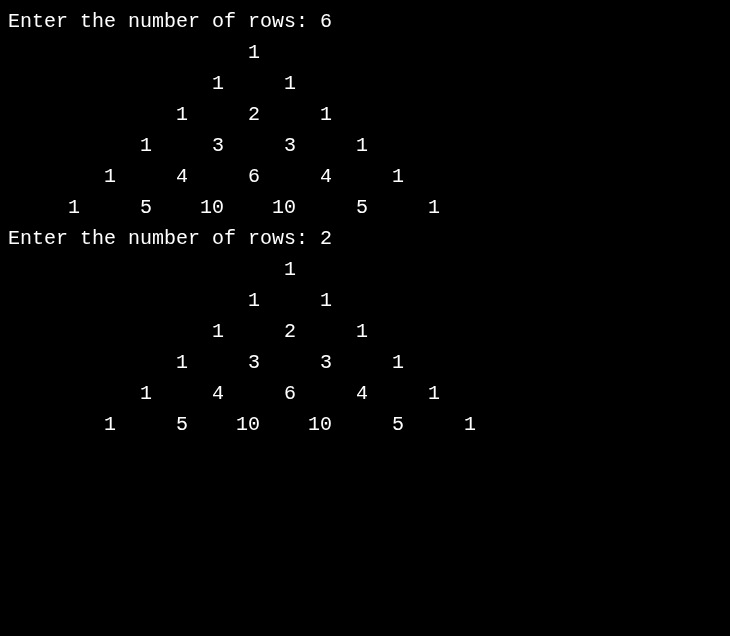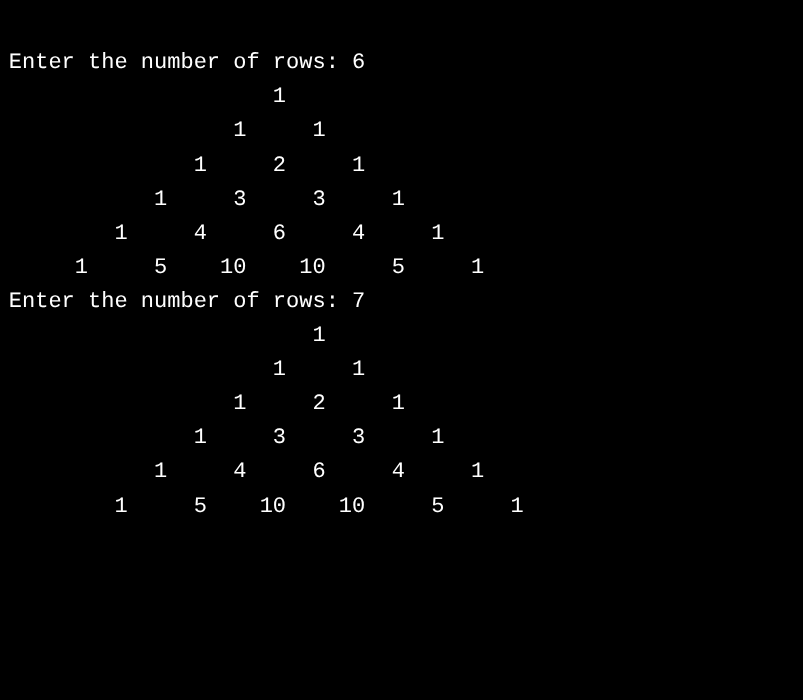--- a/index.html
+++ b/index.html
@@ -15,33 +15,32 @@
       overflow: hidden;
       font-family: 'Courier New', Courier, monospace;
       font-size: 20px;
       color: #ffffff;
       padding: 6px 8px;
     }
 
     .terminal-content {
       white-space: pre;
       line-height: 1.55;
-      margin-top: 36px;
     }
   </style>
 </head>
 <body>
 
 <div class="terminal-content"><span>Enter the number of rows: 6
 </span><span>                    1
 </span><span>                 1     1
 </span><span>              1     2     1
 </span><span>           1     3     3     1
 </span><span>        1     4     6     4     1
 </span><span>     1     5    10    10     5     1
-</span><span>Enter the number of rows: 7
+</span><span>Enter the number of rows: 2
 </span><span>                       1
 </span><span>                    1     1
 </span><span>                 1     2     1
 </span><span>              1     3     3     1
 </span><span>           1     4     6     4     1
 </span><span>        1     5    10    10     5     1
 </span></div>
 
 </body></html>

